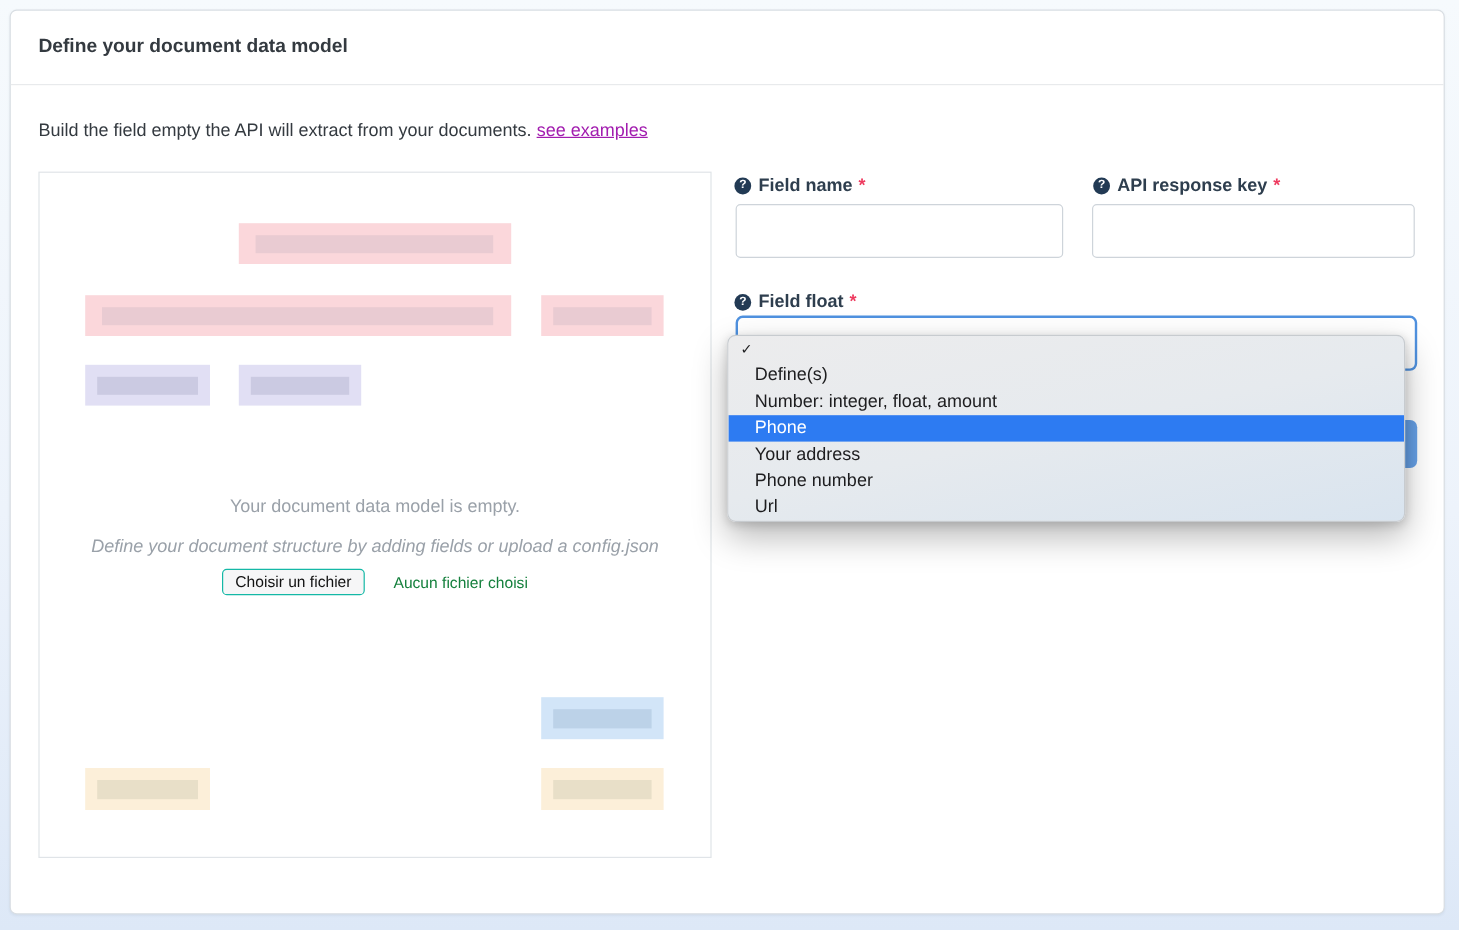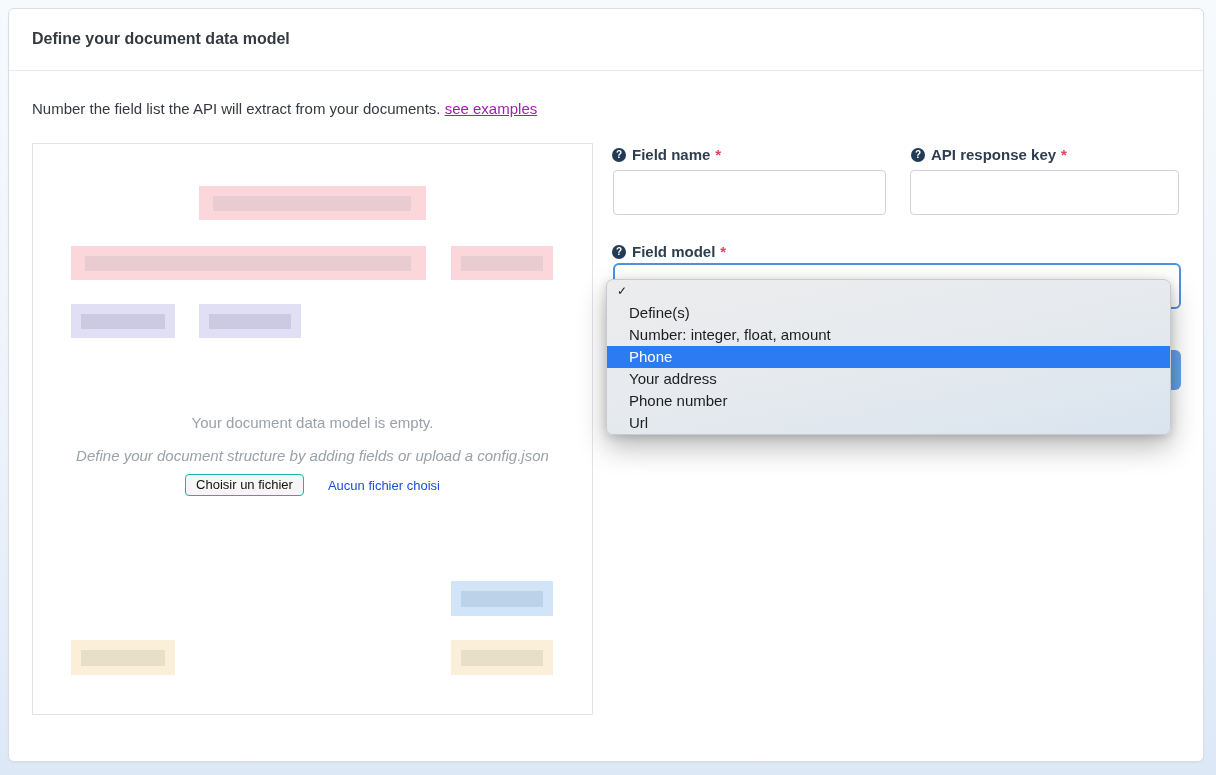--- a/index.html
+++ b/index.html
@@ -61,21 +61,21 @@
   .file-row {
     position:absolute; left:32px; top:474px; width:561px; text-align:center;
     font-size:13px;
   }
   .file-btn {
     display:inline-block; padding:2px 10px 3px;
     font-family:"Liberation Sans", sans-serif; font-size:13px; color:#111;
     background:#f6f6f7; border:1px solid #14b8a6; border-radius:4px;
     cursor:pointer; vertical-align:middle;
   }
-  .file-status { color:#1d4ed8; margin-left:24px; vertical-align:middle; }
+  .file-status { color:#15803d; margin-left:24px; vertical-align:middle; }
 
   
   .fld-label {
     position:absolute; display:flex; align-items:center; gap:6px;
     font-size:15px; font-weight:600; color:#2e3e4e; height:17px;
   }
   .lbl-field-name { left:612px; top:146px; }
   .lbl-api-key    { left:911px; top:146px; }
   .lbl-field-type { left:612px; top:243px; }
   .help-icon {
@@ -124,21 +124,21 @@
 <body>
 
 <div id="app">
 
   <div class="card"></div>
 
   <div class="card-title">Define your document data model</div>
   <div class="header-divider"></div>
 
   <p class="intro">
-    <span>Number the field list the API will extract from your documents.</span>
+    <span>Build the field empty the API will extract from your documents.</span>
     <a>see examples</a>
   </p>
 
   <div class="doc-panel"></div>
 
   <div class="blk pink b1">
       <div class="blk-inner"></div>
     </div>
   <div class="blk pink b2">
       <div class="blk-inner"></div>
@@ -178,21 +178,21 @@
     <span class="help-icon">?</span>
     <span>API response key</span>
     <span class="req">*</span>
   </div>
 
   <input class="txt-input inp-field-name" type="text" value="" style="">
   <input class="txt-input inp-api-key" type="text" value="" style="">
 
   <div class="fld-label lbl-field-type">
     <span class="help-icon">?</span>
-    <span>Field model</span>
+    <span>Field float</span>
     <span class="req">*</span>
   </div>
 
   <button class="add-btn"></button>
 
   <div class="type-select"></div>
 
   <div class="dropdown">
     <div class="dd-row dd-check">
       <span>✓</span>

